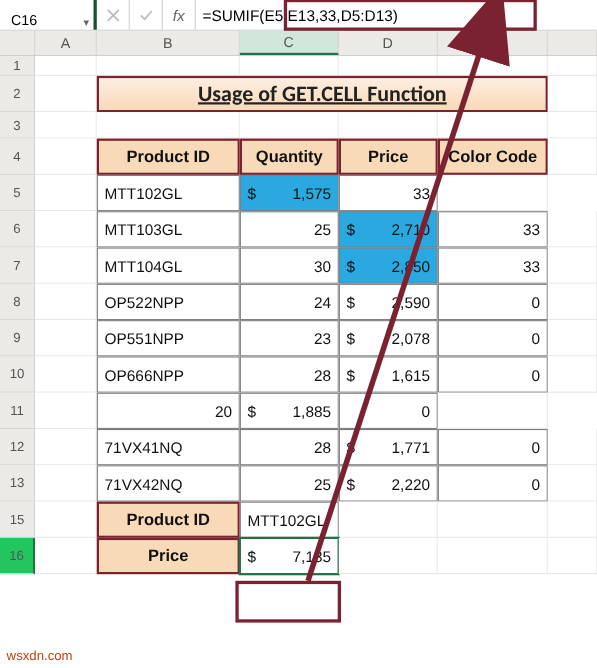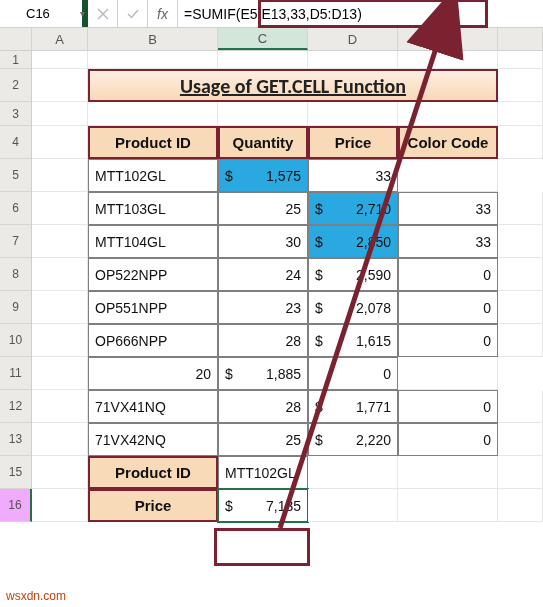--- a/index.html
+++ b/index.html
@@ -15,23 +15,23 @@
   }
   .formula-bar {
     display: flex;
     align-items: stretch;
     border-bottom: 1px solid #d0d0d0;
     height: 28px;
     background: #fff;
   }
   .name-box-wrap {
     display: flex;
-    align-items: center;
-    border-right: 6px solid #14532d;
-    padding: 0 4px 0 24px;
+    align-items: flex-end;
+    border-right: 3px solid #14532d;
+    padding: 0 4px 0 8px;
     width: 88px;
     position: relative;
   }
   .name-box {
     border: none;
     outline: none;
     width: 56px;
     font-size: 13px;
     background: transparent;
   }
@@ -86,21 +86,21 @@
   .row-hdr {
     background: #eceae7;
     border-right: 1px solid #cfcfcf;
     display: flex;
     align-items: center;
     justify-content: center;
     color: #555;
     border-bottom: 1px solid #d7d5d2;
     font-size: 12px;
   }
-  .row-hdr.sel { background: #f0abfc; border-right: 2px solid #217346; }
+  .row-hdr.sel { background: #22c55e; border-right: 2px solid #217346; }
   .cell {
     border-bottom: 1px solid #e6e6e6;
     border-right: 1px solid #e6e6e6;
     display: flex;
     align-items: center;
     padding: 0 6px;
     height: 27px;
     background: #fff;
     font-size: 14px;
     color: #111;

